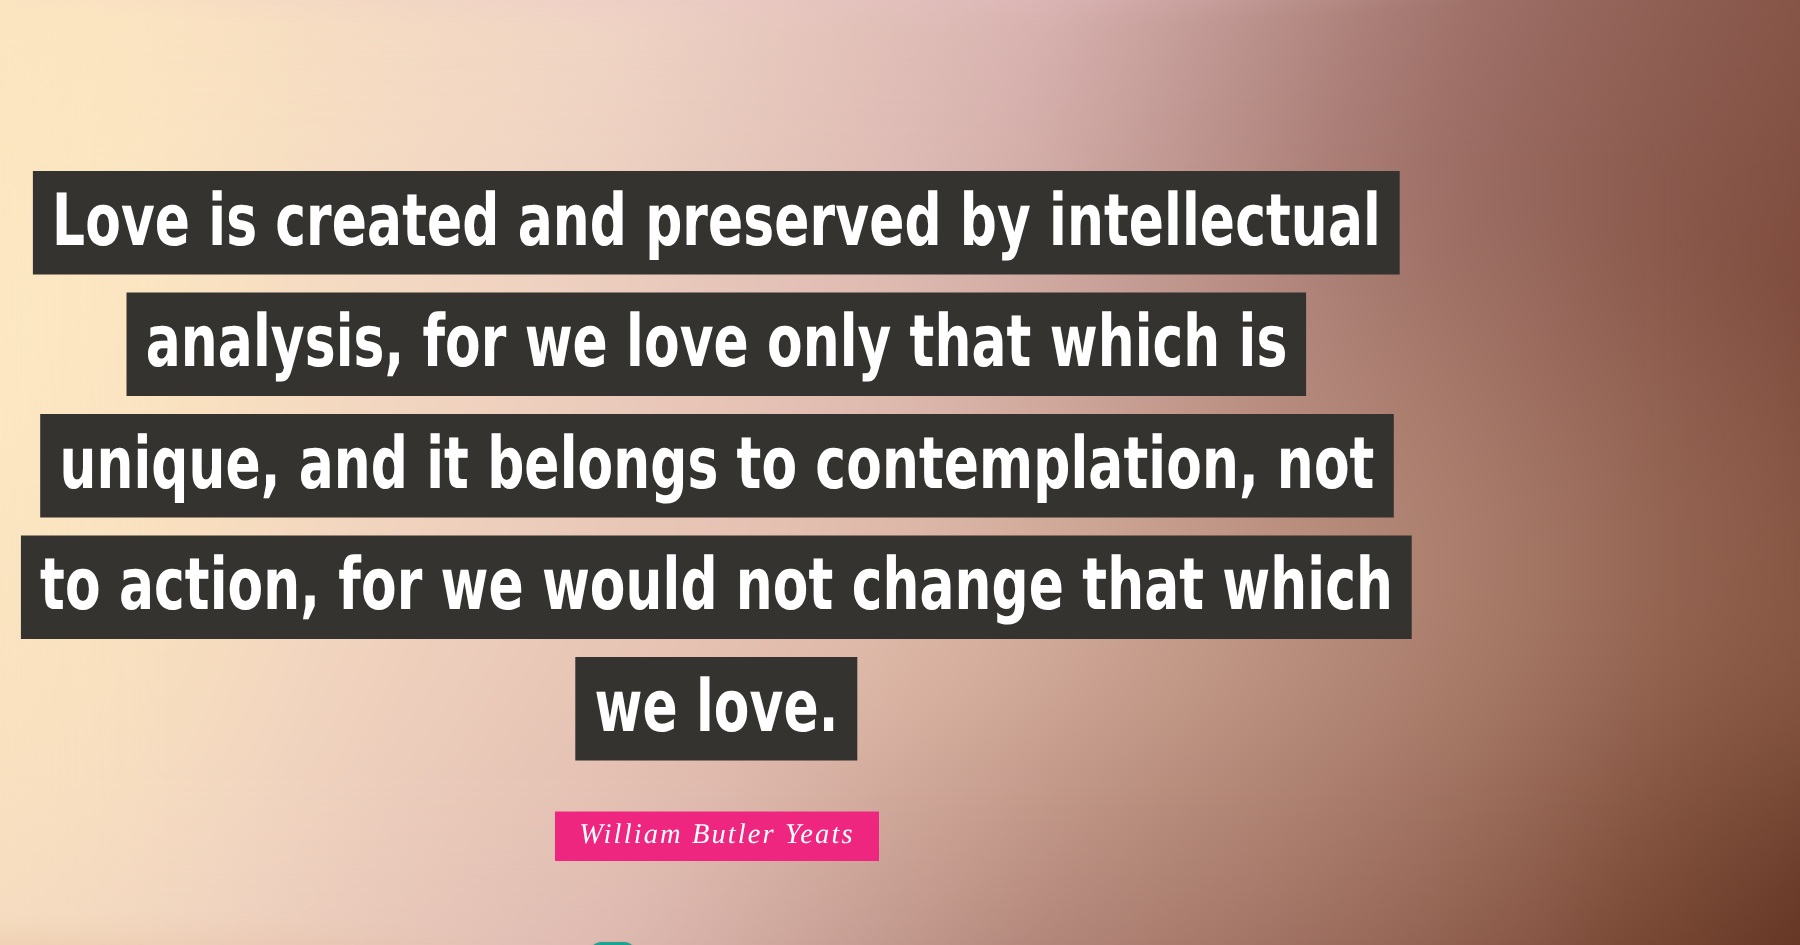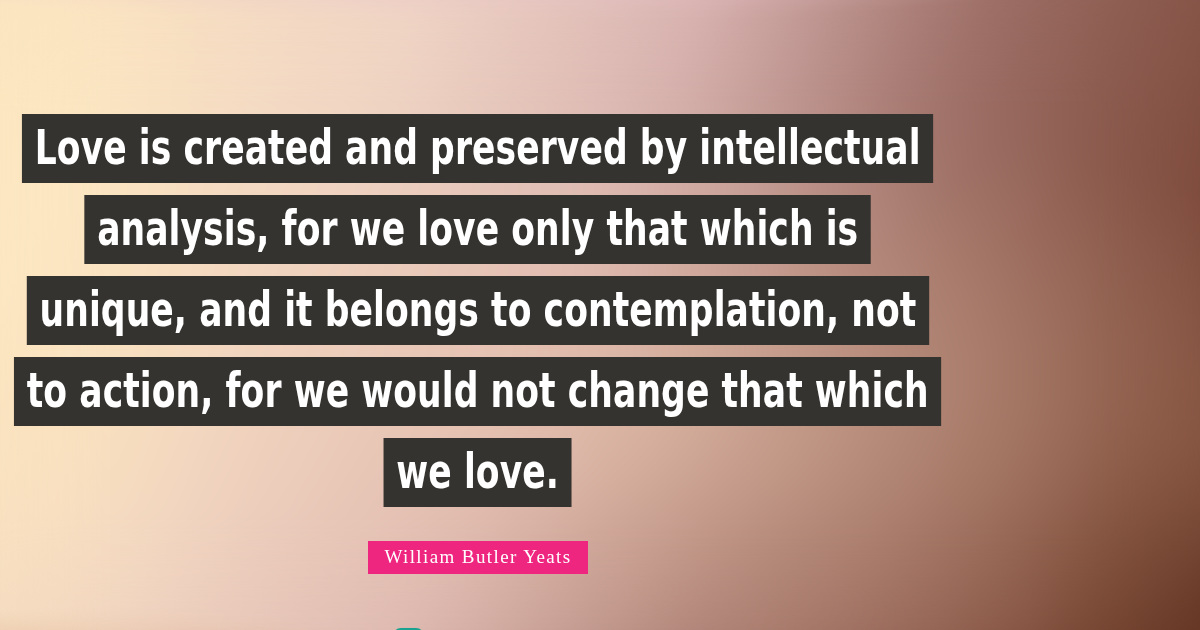--- a/index.html
+++ b/index.html
@@ -108,20 +108,21 @@
     padding:9px 16px 12px 16px;
     margin-bottom:12px;
     white-space:nowrap;
     transform:scaleX(0.80);
     transform-origin:center;
     text-rendering:optimizeLegibility;
   }
 
   #attribution-wrap {
     margin-top:22px;
+    font-style:italic;
   }
 
   #attribution {
     display:inline-block;
     background:#ef2680;
     color:#ffffff;
     font-family:"Liberation Serif", "DejaVu Serif", serif;
     font-size:19px;
     font-weight:normal;
     letter-spacing:1.4px;

